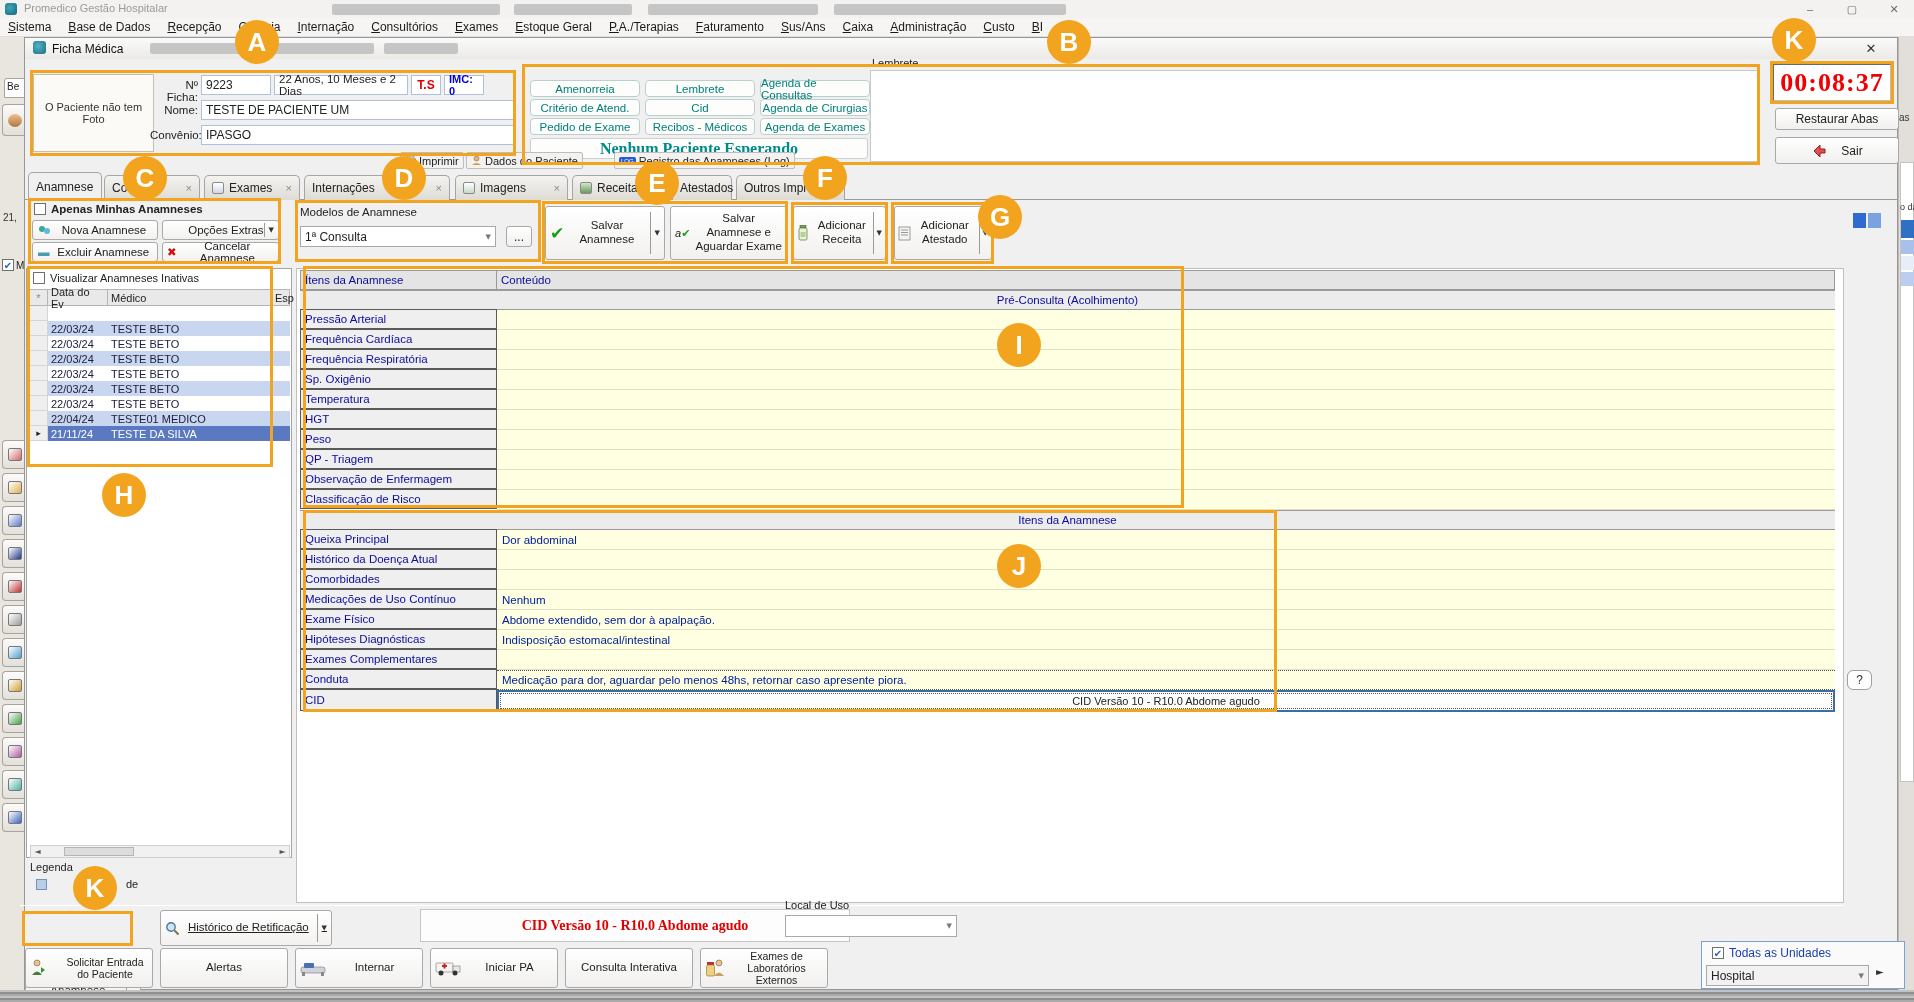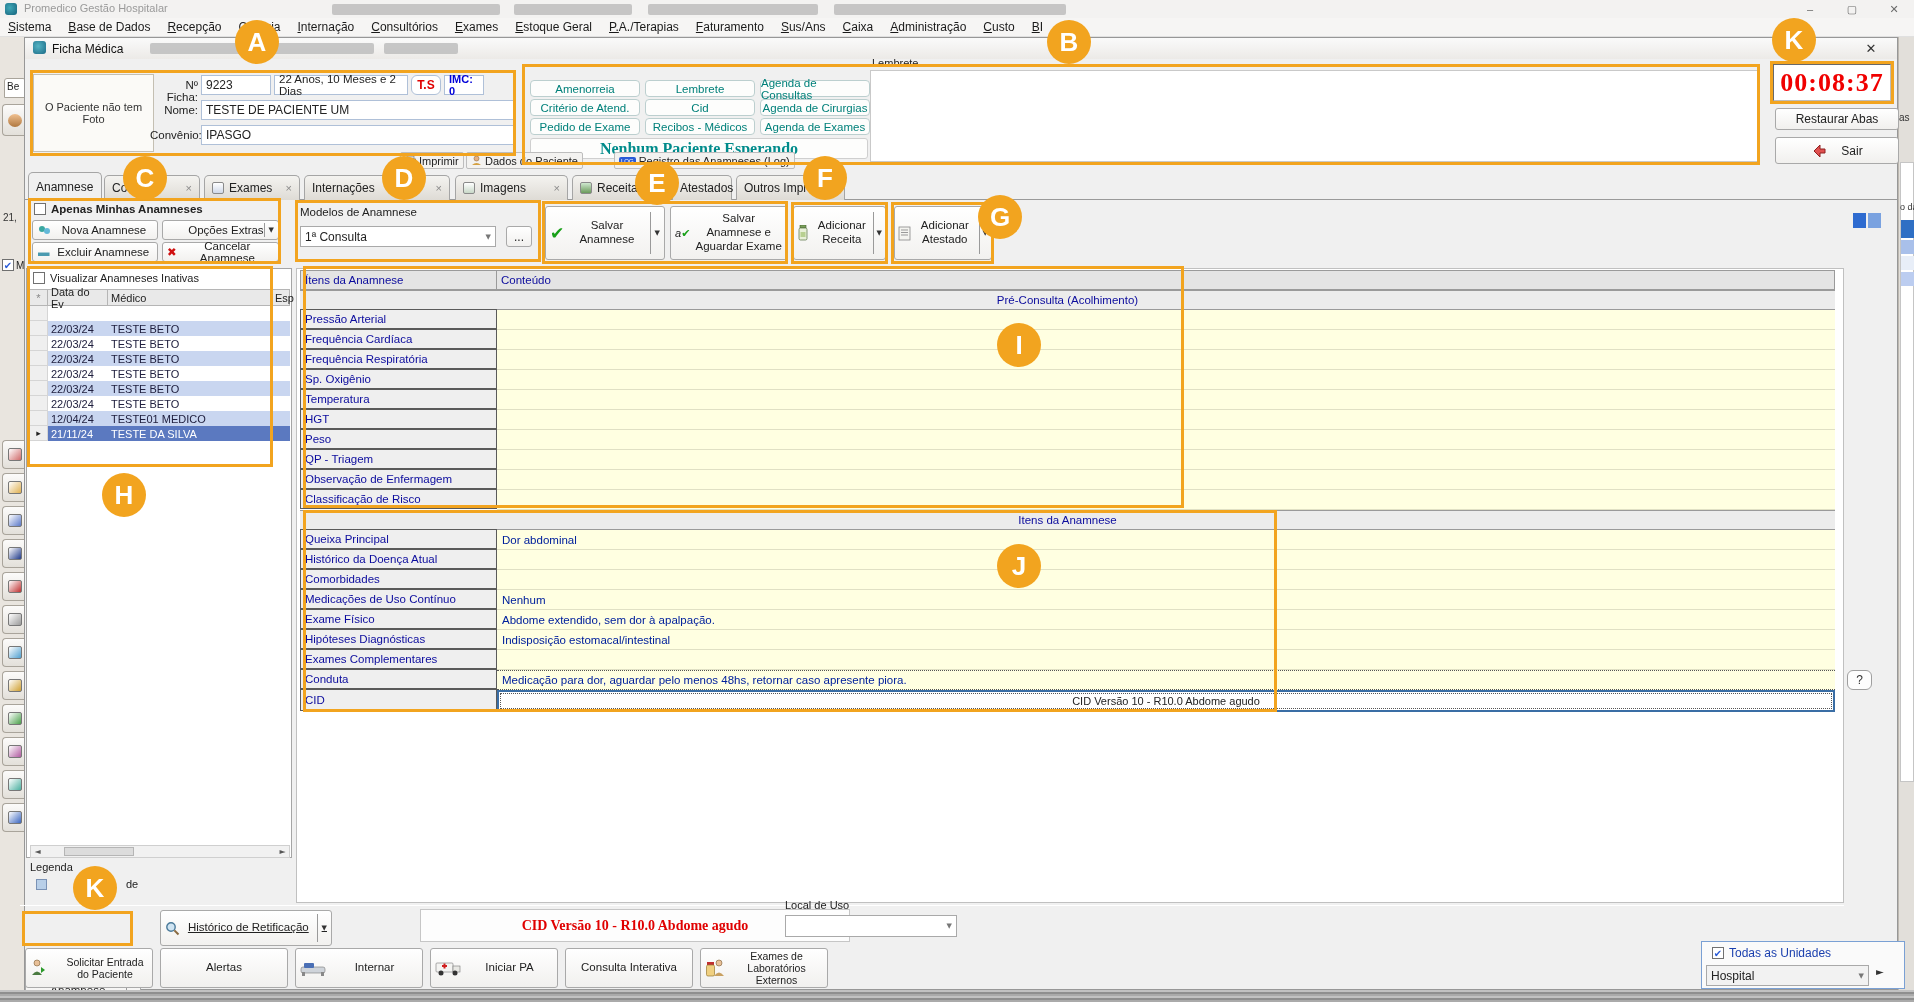--- a/index.html
+++ b/index.html
@@ -29,21 +29,21 @@
   .dlg-titlebar { left:25px; top:38px; width:1872px; height:21px; background:linear-gradient(#fafafa,#eceae7); }
   .dlg-icon { left:33px; top:41px; width:13px; height:13px; background:radial-gradient(circle at 40% 40%, #55b4c4, #1b6a86); border-radius:3px; }
   .dlg-title { left:52px; top:42px; font-size:12px; color:#111; }
   .dlg-min { left:1770px; top:40px; width:24px; height:16px; color:#333; font-size:12px; }
   .dlg-close { left:1858px; top:40px; width:26px; height:16px; color:#333; font-size:13px; }
 
   
   .photo-box { left:33px; top:74px; width:121px; height:78px; background:#fbfaf7; border:1px solid #c4bfb2; font-size:11px; color:#333; text-align:center; }
   .flabel { font-size:11.5px; color:#222; text-align:right; }
   .field { background:#fff; border:1px solid #afc0d8; font-size:12px; padding:2px 4px; display:flex; align-items:center; }
-  .tsbox { color:#e00000; font-weight:bold; justify-content:center;border-radius:6px; }
+  .tsbox { color:#e00000; font-weight:bold; justify-content:center; }
   .imcbox { color:#0000d8; font-weight:bold; justify-content:center; }
   .tealbtn { background:#fdfdfc; border:1px solid #bccfcf; border-radius:4px; color:#00807a; font-size:11.5px; display:flex; align-items:center; justify-content:center; cursor:default; }
   .banner { background:#fdfdfc; border:1px solid #cfcfcf; border-radius:3px; color:#008b8b; font-family:"Liberation Serif",serif; font-weight:bold; font-size:16px; display:flex; align-items:center; justify-content:center; }
   .lembrete-panel { left:870px; top:70px; width:888px; height:92px; background:#fff; border:1px solid #c9c9c9; }
   .timer { left:1772px; top:63px; width:120px; height:39px; background:#fff; border:2px inset #bdbdbd; color:#f00000; font-family:"Liberation Serif",serif; font-weight:bold; font-size:26px; display:flex; align-items:center; justify-content:center; letter-spacing:1px; }
   .btn { background:linear-gradient(#ffffff,#f1f0ee); border:1px solid #a9a9a9; border-radius:3px; font-size:12px; display:flex; align-items:center; justify-content:center; cursor:default; }
 
   .minitool { background:#f3f2f0; border:1px solid #bdbdbd; border-radius:2px; font-size:11px; display:flex; align-items:center; gap:3px; padding:0 4px; }
 
   
@@ -372,21 +372,21 @@
     <div class="lrow-cell abs" style="position: absolute; left: 30px; top: 366px; width: 18px; height: 15px; background: rgb(239, 239, 239); border-bottom: 1px solid rgb(213, 213, 213); border-right: 1px solid rgb(213, 213, 213); justify-content: center; font-family: &quot;DejaVu Sans&quot;, sans-serif; font-size: 9px;"></div>
     <div class="lrow-cell abs" style="position: absolute; left: 48px; top: 366px; width: 60px; height: 15px; background: rgb(255, 255, 255); color: rgb(32, 32, 63);">22/03/24</div>
     <div class="lrow-cell abs" style="position: absolute; left: 108px; top: 366px; width: 182px; height: 15px; background: rgb(255, 255, 255); color: rgb(32, 32, 63);">TESTE BETO</div>
     <div class="lrow-cell abs" style="position: absolute; left: 30px; top: 381px; width: 18px; height: 15px; background: rgb(239, 239, 239); border-bottom: 1px solid rgb(213, 213, 213); border-right: 1px solid rgb(213, 213, 213); justify-content: center; font-family: &quot;DejaVu Sans&quot;, sans-serif; font-size: 9px;"></div>
     <div class="lrow-cell abs" style="position: absolute; left: 48px; top: 381px; width: 60px; height: 15px; background: rgb(201, 214, 240); color: rgb(32, 32, 63);">22/03/24</div>
     <div class="lrow-cell abs" style="position: absolute; left: 108px; top: 381px; width: 182px; height: 15px; background: rgb(201, 214, 240); color: rgb(32, 32, 63);">TESTE BETO</div>
     <div class="lrow-cell abs" style="position: absolute; left: 30px; top: 396px; width: 18px; height: 15px; background: rgb(239, 239, 239); border-bottom: 1px solid rgb(213, 213, 213); border-right: 1px solid rgb(213, 213, 213); justify-content: center; font-family: &quot;DejaVu Sans&quot;, sans-serif; font-size: 9px;"></div>
     <div class="lrow-cell abs" style="position: absolute; left: 48px; top: 396px; width: 60px; height: 15px; background: rgb(255, 255, 255); color: rgb(32, 32, 63);">22/03/24</div>
     <div class="lrow-cell abs" style="position: absolute; left: 108px; top: 396px; width: 182px; height: 15px; background: rgb(255, 255, 255); color: rgb(32, 32, 63);">TESTE BETO</div>
     <div class="lrow-cell abs" style="position: absolute; left: 30px; top: 411px; width: 18px; height: 15px; background: rgb(239, 239, 239); border-bottom: 1px solid rgb(213, 213, 213); border-right: 1px solid rgb(213, 213, 213); justify-content: center; font-family: &quot;DejaVu Sans&quot;, sans-serif; font-size: 9px;"></div>
-    <div class="lrow-cell abs" style="position: absolute; left: 48px; top: 411px; width: 60px; height: 15px; background: rgb(201, 214, 240); color: rgb(32, 32, 63);">12/04/24</div>
+    <div class="lrow-cell abs" style="position: absolute; left: 48px; top: 411px; width: 60px; height: 15px; background: rgb(201, 214, 240); color: rgb(32, 32, 63);">22/04/24</div>
     <div class="lrow-cell abs" style="position: absolute; left: 108px; top: 411px; width: 182px; height: 15px; background: rgb(201, 214, 240); color: rgb(32, 32, 63);">TESTE01 MEDICO</div>
     <div class="lrow-cell abs" style="position: absolute; left: 30px; top: 426px; width: 18px; height: 15px; background: rgb(239, 239, 239); border-bottom: 1px solid rgb(213, 213, 213); border-right: 1px solid rgb(213, 213, 213); justify-content: center; font-family: &quot;DejaVu Sans&quot;, sans-serif; font-size: 9px;">▸</div>
     <div class="lrow-cell abs" style="position: absolute; left: 48px; top: 426px; width: 60px; height: 15px; background: rgb(91, 121, 192); color: rgb(255, 255, 255);">21/11/24</div>
     <div class="lrow-cell abs" style="position: absolute; left: 108px; top: 426px; width: 182px; height: 15px; background: rgb(91, 121, 192); color: rgb(255, 255, 255);">TESTE DA SILVA</div>
   </div>
 <div class="abs scrollbar" style="left:30px;top:845px;width:260px;height:13px;">
   <span class="sarrow">◄</span>
   <div class="sthumb" style="width:70px;margin-left:20px;"></div>
   <span class="sarrow" style="margin-left:auto;">►</span>
 </div>

